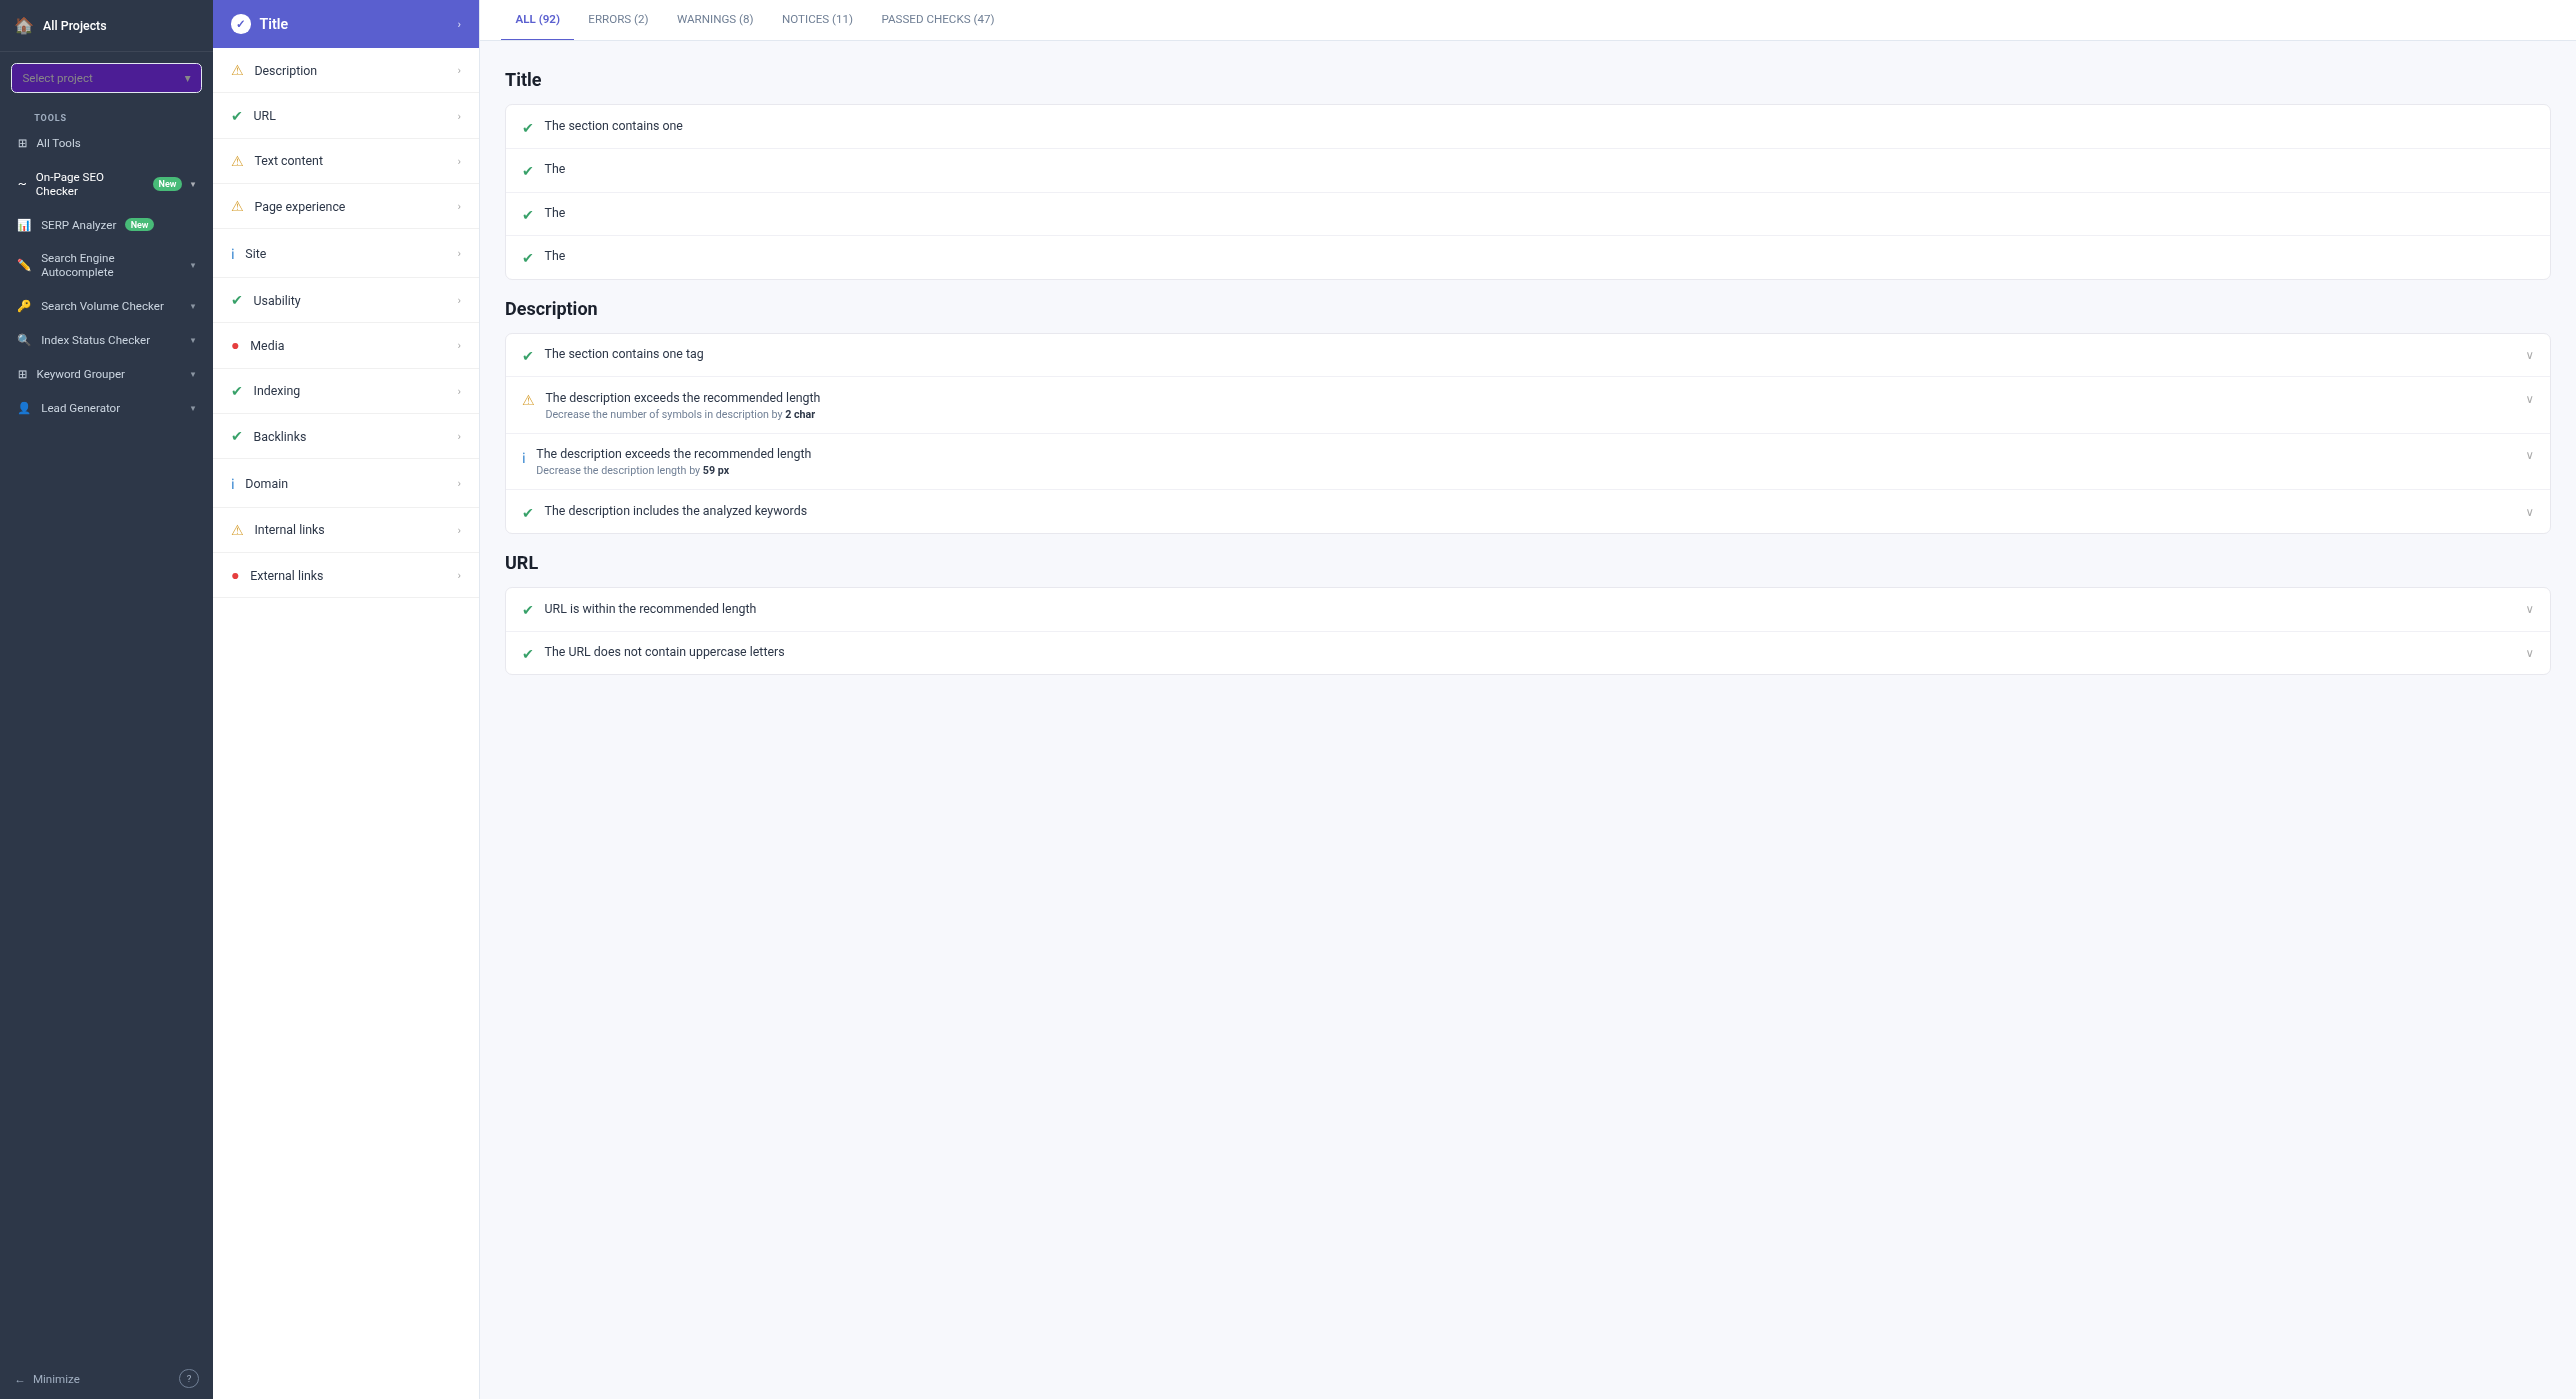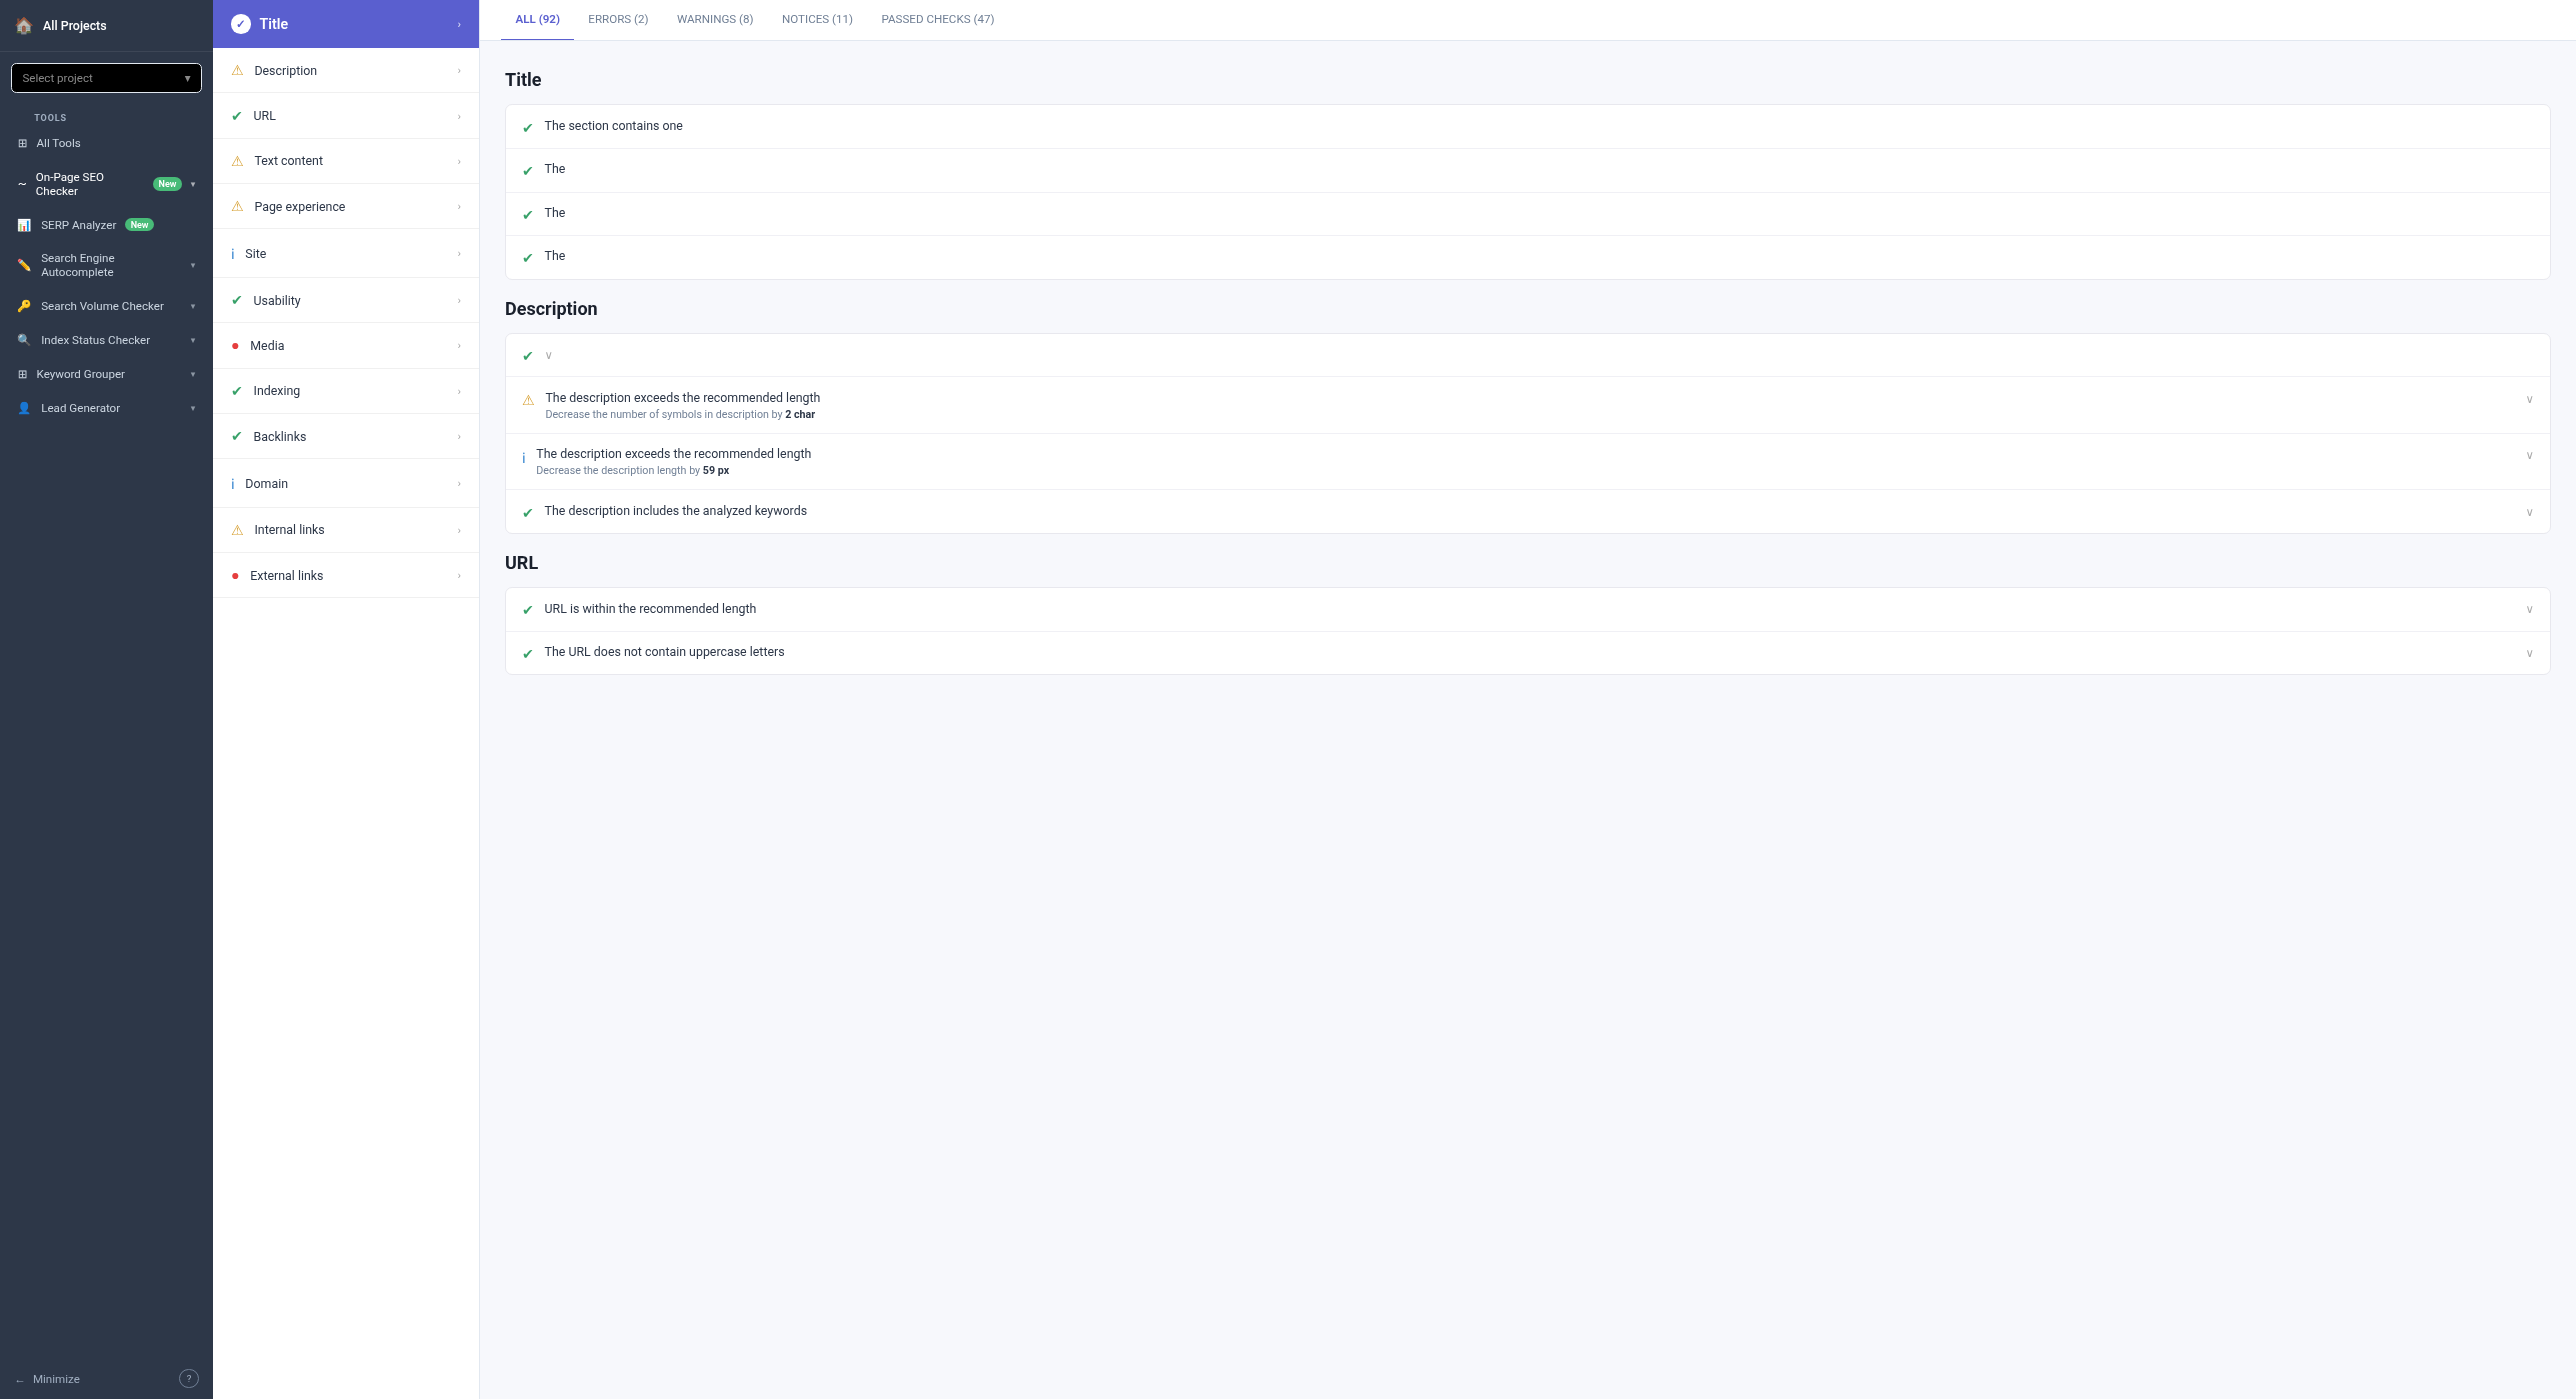--- a/index.html
+++ b/index.html
@@ -20,21 +20,21 @@
       padding: 16px 14.2px;
       display: flex;
       align-items: center;
       gap: 9px;
       border-bottom: 0.9px solid rgba(255,255,255,0.08);
     }
     .sidebar-header-icon { font-size: 16px; opacity: 0.7; }
     .sidebar-header-title { font-size: 12.4px; font-weight: 500; }
     .project-select {
       margin: 10.7px 10.7px;
-      background: #000000;
+      background: #4c1d95;
       border: 0.9px solid #e2e8f0;
       border-radius: 5.3px;
       padding: 7.1px 10.7px;
       color: #888;
       font-size: 11.6px;
       display: flex;
       align-items: center;
       justify-content: space-between;
       cursor: pointer;
     }
@@ -375,20 +375,24 @@
         <div class="check-row-text">The </div>
               </div>
             </div>
           </div>
         </div>
         <div class="section-gap">
           <div class="section-title">Description</div>
           <div class="check-card">
             <div class="check-row">
       <div class="check-row-icon"><span style="color:#38a169;font-size:14.2px;">✔</span></div>
+      <div class="check-row-content">
+        <div class="check-row-text">The  section contains one  tag</div>
+
+      </div>
       <div class="check-row-chevron">∨</div>
     </div>
             <div class="check-row">
       <div class="check-row-icon"><span style="color:#d69e2e;font-size:14.2px;">⚠</span></div>
       <div class="check-row-content">
         <div class="check-row-text">The description exceeds the recommended length</div>
         <div class="check-row-sub">Decrease the number of symbols in description by <strong>2 char</strong></div>
       </div>
       <div class="check-row-chevron">∨</div>
     </div>

